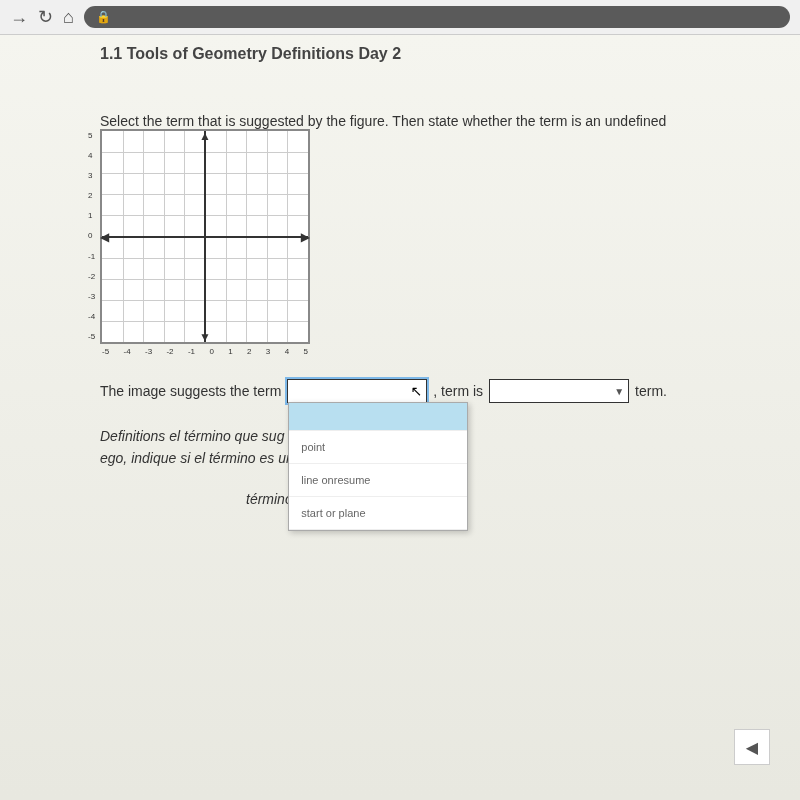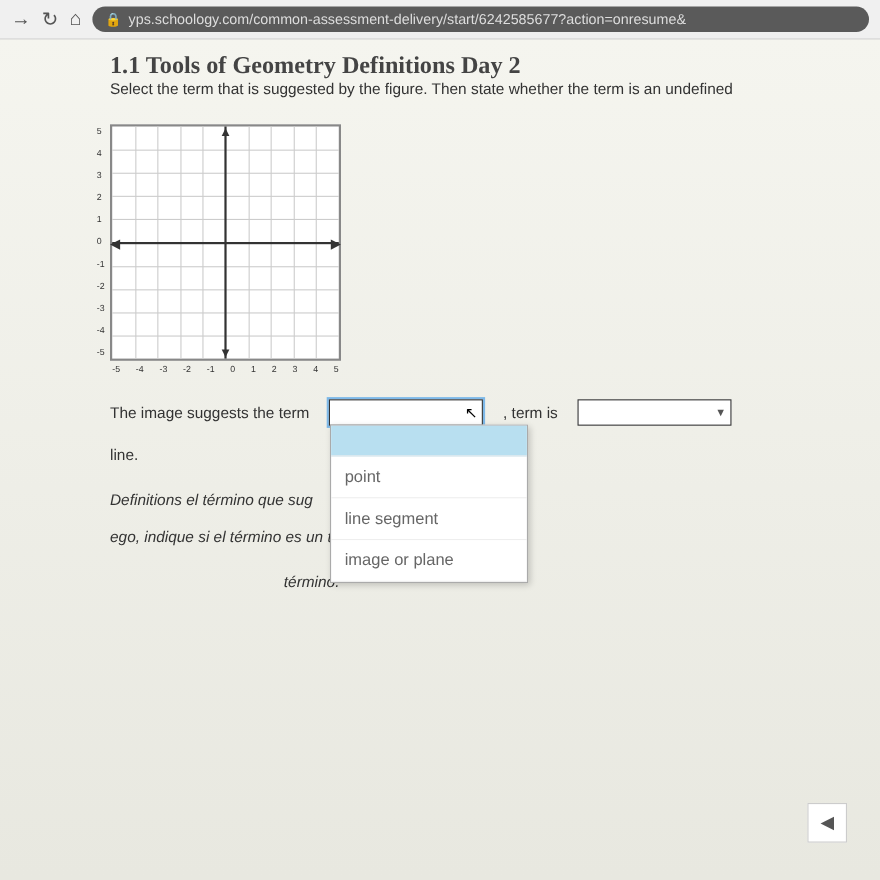--- a/index.html
+++ b/index.html
@@ -42,29 +42,28 @@
       color: #ccc;
       font-size: 12px;
     }
     .content {
       padding: 10px 100px 20px 100px;
       background: linear-gradient(180deg, #f5f5ef 0%, #e8e8e0 100%);
       height: calc(100% - 40px);
       position: relative;
     }
     .page-title {
-      font-size: 22px;
+      font-size: 16px;
       font-weight: bold;
       color: #444;
-      font-family: Liberation Serif, serif;
+      margin-bottom: 50px;
     }
     .question-text {
       font-size: 14px;
       color: #333;
-      margin-bottom: 25px;
     }
     .graph-container {
       width: 210px;
       height: 215px;
       background: #fff;
       border: 2px solid #888;
       position: relative;
       margin-bottom: 35px;
     }
     .graph-grid {
@@ -127,21 +126,21 @@
       position: absolute;
       right: -2px;
       top: 50%;
       transform: translateY(-50%);
       font-size: 12px;
       color: #333;
     }
     .sentence-row {
       display: flex;
       align-items: center;
-      gap: 18px;
+      gap: 6px;
       font-size: 14px;
       color: #333;
       margin-bottom: 25px;
       flex-wrap: wrap;
     }
     .sentence-row.italic {
       font-style: italic;
     }
     .dropdown-field {
       width: 140px;
@@ -166,21 +165,21 @@
       top: 100%;
       left: 0;
       width: 180px;
       background: #fff;
       border: 1px solid #aaa;
       box-shadow: 2px 2px 6px rgba(0,0,0,0.2);
       z-index: 100;
     }
     .dropdown-option {
       padding: 10px 12px;
-      font-size: 15px;
+      font-size: 11px;
       color: #666;
       cursor: pointer;
       border-bottom: 1px solid #eee;
     }
     .dropdown-option.highlighted {
       background: #b8dff0;
     }
     .dropdown-option.blank {
       height: 28px;
     }
@@ -231,21 +230,20 @@
   </style>
 </head>
 <body>
 
 <div class="browser-bar">
   <span class="nav-icon">→</span>
   <span class="nav-icon">↻</span>
   <span class="nav-icon">⌂</span>
   <div class="url-bar">
     <span class="lock-icon">🔒</span>
-    <span>yps.schoology.com/common-assessment-delivery/start/6242585677?action=onresume&amp;</span>
   </div>
 </div>
 
 <div class="content">
   <h1 class="page-title">1.1 Tools of Geometry Definitions Day 2</h1>
 
   <p class="question-text">Select the term that is suggested by the figure. Then state whether the term is an undefined</p>
 
   <div class="graph-container">
     <div class="graph-grid">
@@ -300,29 +298,29 @@
     </div>
   </div>
 
   <div class="sentence-row">
     <span>The image suggests the term</span>
     <div class="dropdown-field active">
       <span class="cursor-icon">↖</span>
       <div class="dropdown-list">
         <div class="dropdown-option highlighted blank"></div>
         <div class="dropdown-option">point</div>
-        <div class="dropdown-option">line segment</div>
-        <div class="dropdown-option">image or plane</div>
+        <div class="dropdown-option">line onresume</div>
+        <div class="dropdown-option">start or plane</div>
       </div>
     </div>
     <span>, term is</span>
     <div class="dropdown-field">
       <span class="dropdown-arrow">▼</span>
     </div>
-    <span>line.</span>
+    <span>term.</span>
   </div>
 
   <div class="sentence-row italic">
     <span>Definitions el término que sug</span>
     <span style="width:140px;display:inline-block"></span>
     <span>ego, indique si el término es un término indefin</span>
   </div>
 
   <div class="sentence-row italic">
     <span style="width:140px;display:inline-block"></span>

